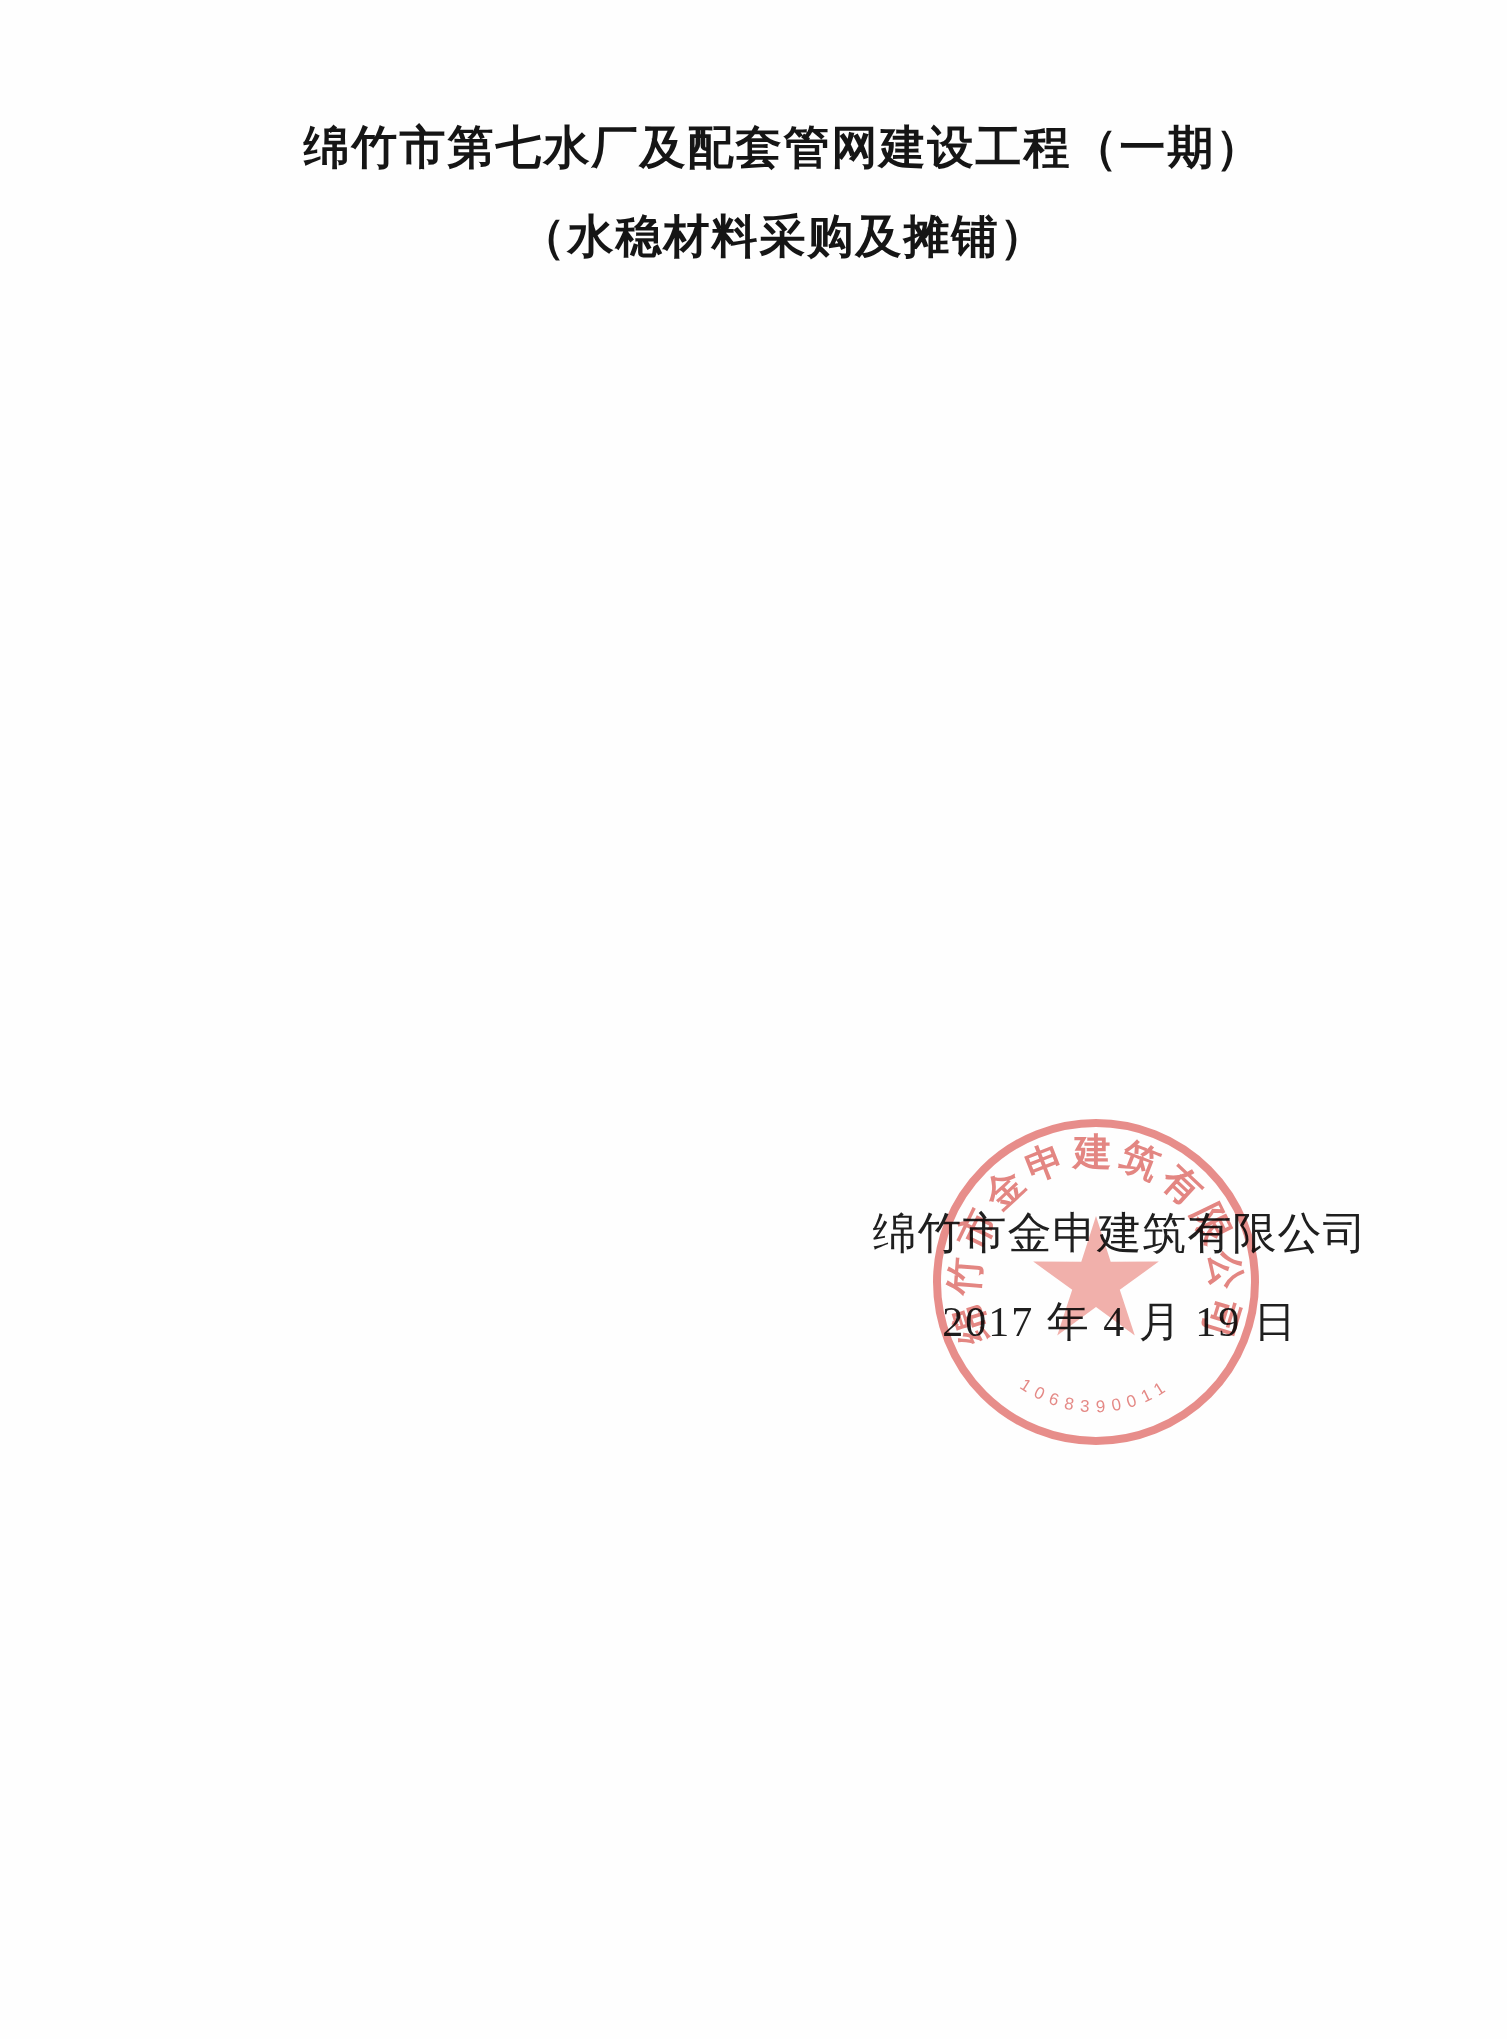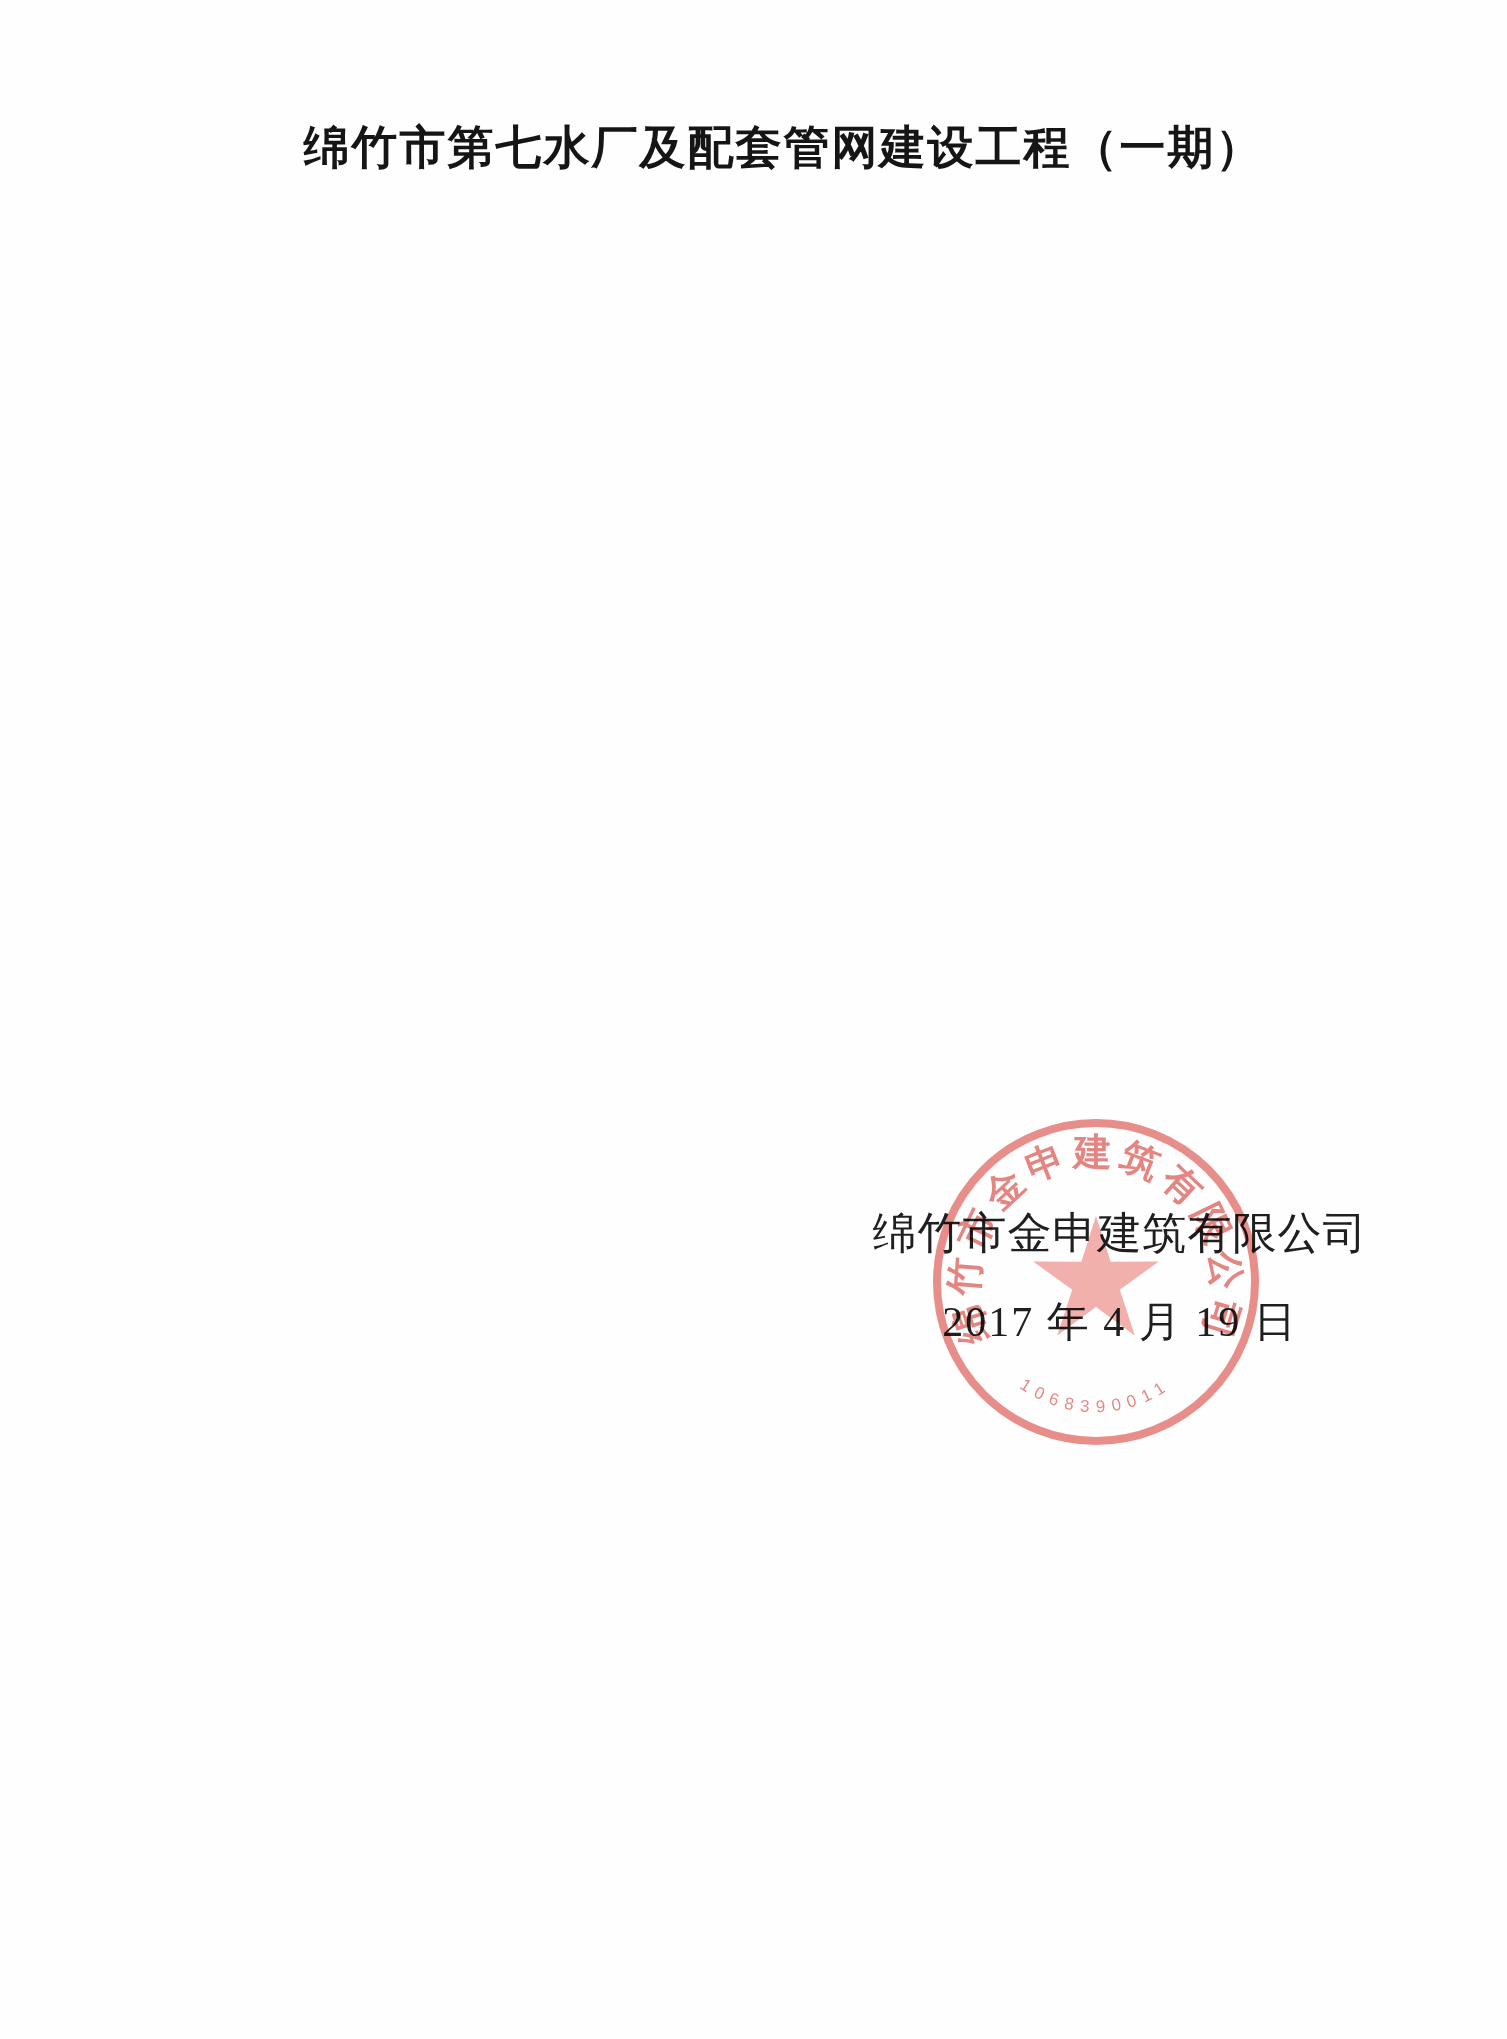--- a/index.html
+++ b/index.html
@@ -61,20 +61,21 @@
     pointer-events: none;
   }
 </style>
 </head>
 <body>
 
 <div class="page">
 
   <div class="titles">
     <div class="title-line">绵竹市第七水厂及配套管网建设工程（一期）</div>
+    <div class="title-line">（水稳材料采购及摊铺）</div>
   </div>
 
 
   <div class="signature">
     <div class="company">绵竹市金申建筑有限公司</div>
     <div class="date">2017 年 4 月 19 日</div>
   </div>
 
   <svg class="seal" viewBox="0 0 352 352" xmlns="http://www.w3.org/2000/svg">
     <defs>

